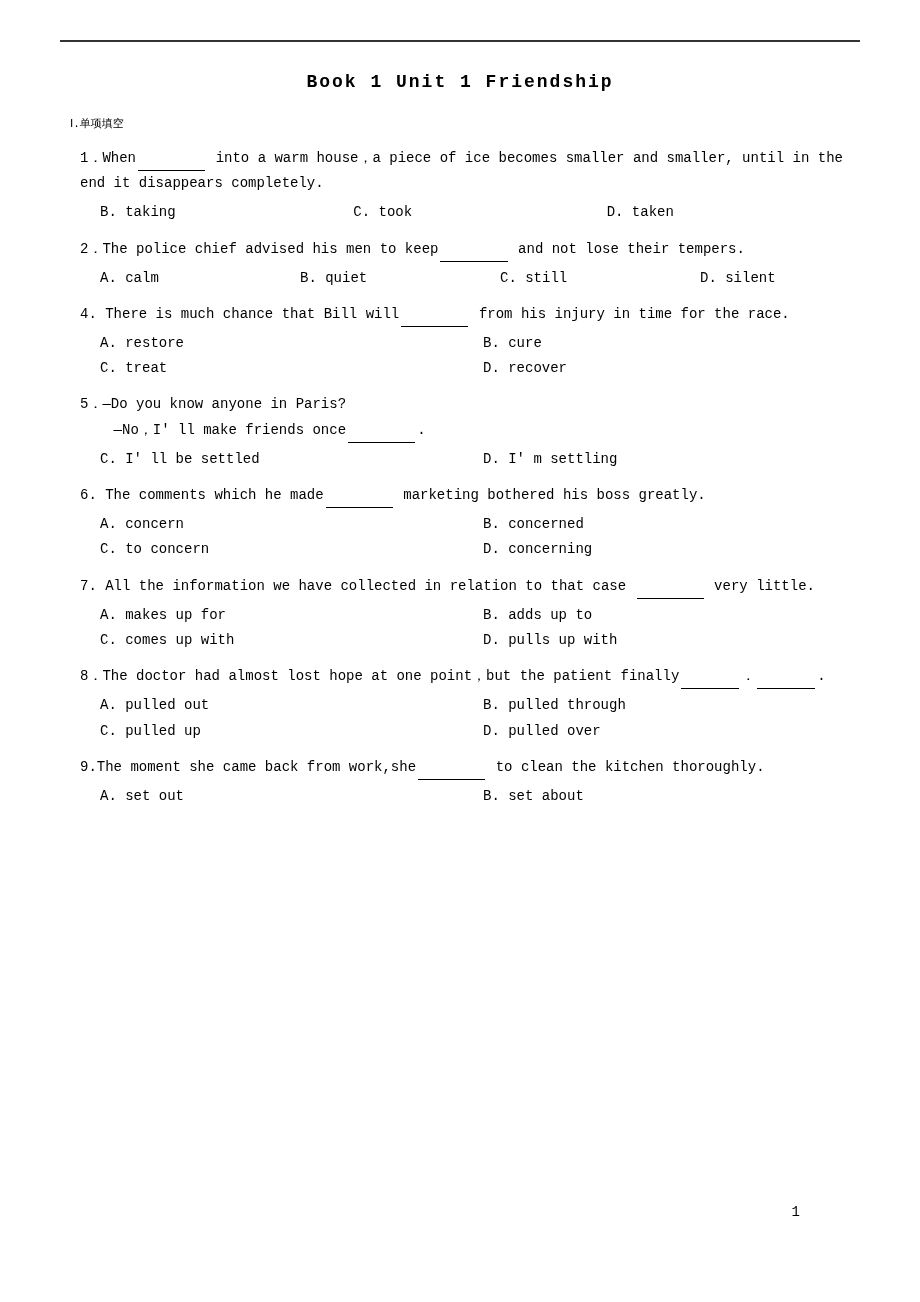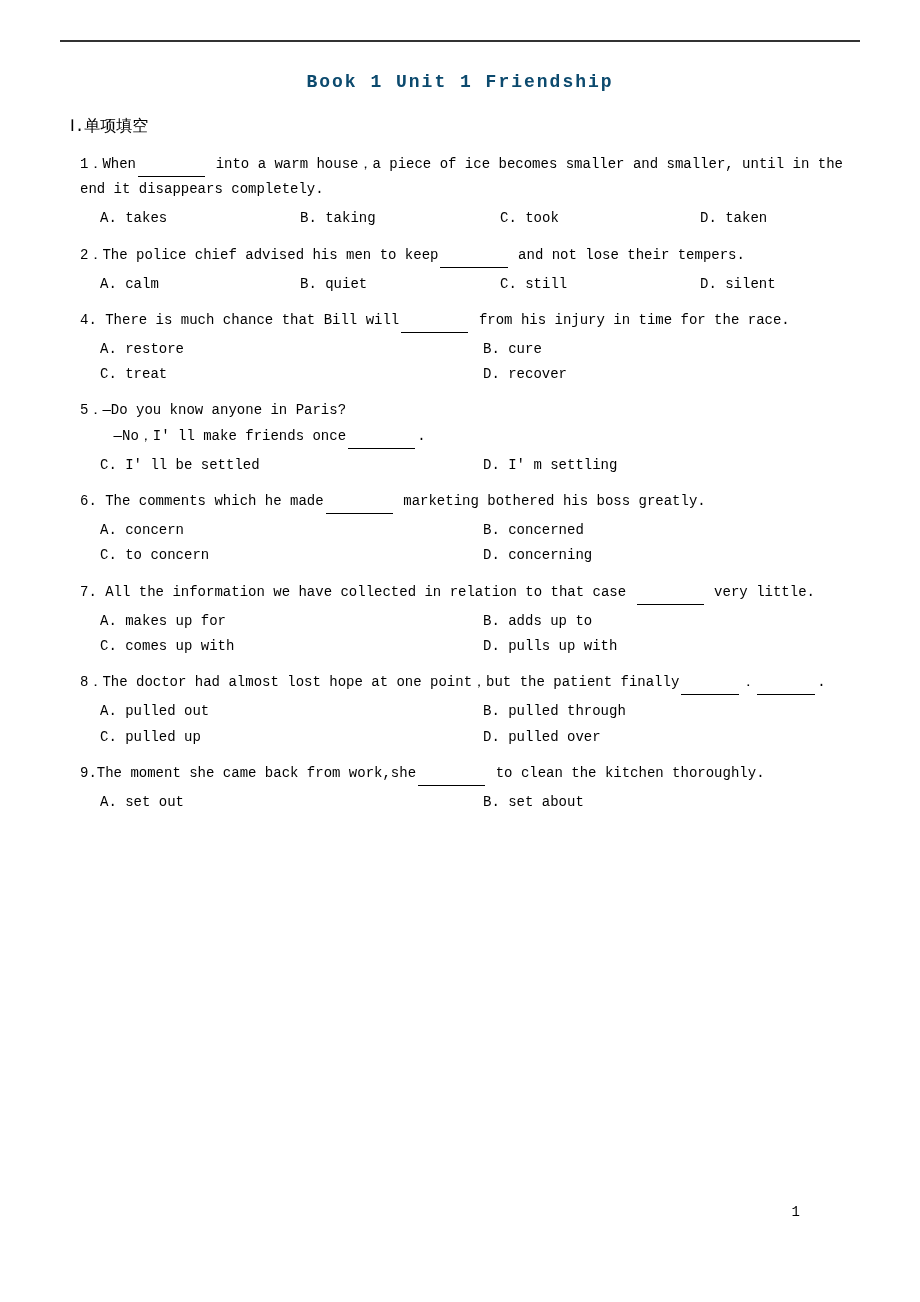--- a/index.html
+++ b/index.html
@@ -18,30 +18,30 @@
       padding: 40px 60px 60px 60px;
     }
 
     .top-line {
       border-top: 2px solid #333;
       margin-bottom: 30px;
     }
 
     .page-title {
       text-align: center;
-      color: #0c4a6e;
+      color: #000000;
       font-size: 18px;
       font-weight: bold;
       letter-spacing: 2px;
       margin-bottom: 24px;
       font-family: "Courier New", Courier, monospace;
     }
 
     .section-header {
-      font-size: 16px;
+      font-size: 11px;
       margin-bottom: 14px;
       margin-left: 10px;
     }
 
     .question-block {
       margin-bottom: 10px;
       line-height: 1.8;
     }
 
     .question-text {
@@ -108,21 +108,20 @@
 
   <h1 class="page-title">Book 1  Unit 1  Friendship</h1>
 
   <div class="section-header">Ⅰ.单项填空</div>
 
   <div class="question-block">
     <div class="question-text">
       1．When<span class="underline-blank">&nbsp;&nbsp;&nbsp;&nbsp;&nbsp;&nbsp;&nbsp;&nbsp;</span> into a warm house，a piece of ice becomes smaller and smaller, until in the end it disappears completely.
     </div>
     <div class="options-row">
-      <div class="option">A. takes</div>
       <div class="option">B. taking</div>
       <div class="option">C. took</div>
       <div class="option">D. taken</div>
     </div>
   </div>
 
   <div class="question-block">
     <div class="question-text">
       2．The police chief advised his men to keep<span class="underline-blank">&nbsp;&nbsp;&nbsp;&nbsp;&nbsp;&nbsp;&nbsp;&nbsp;</span> and not lose their tempers.
     </div>

